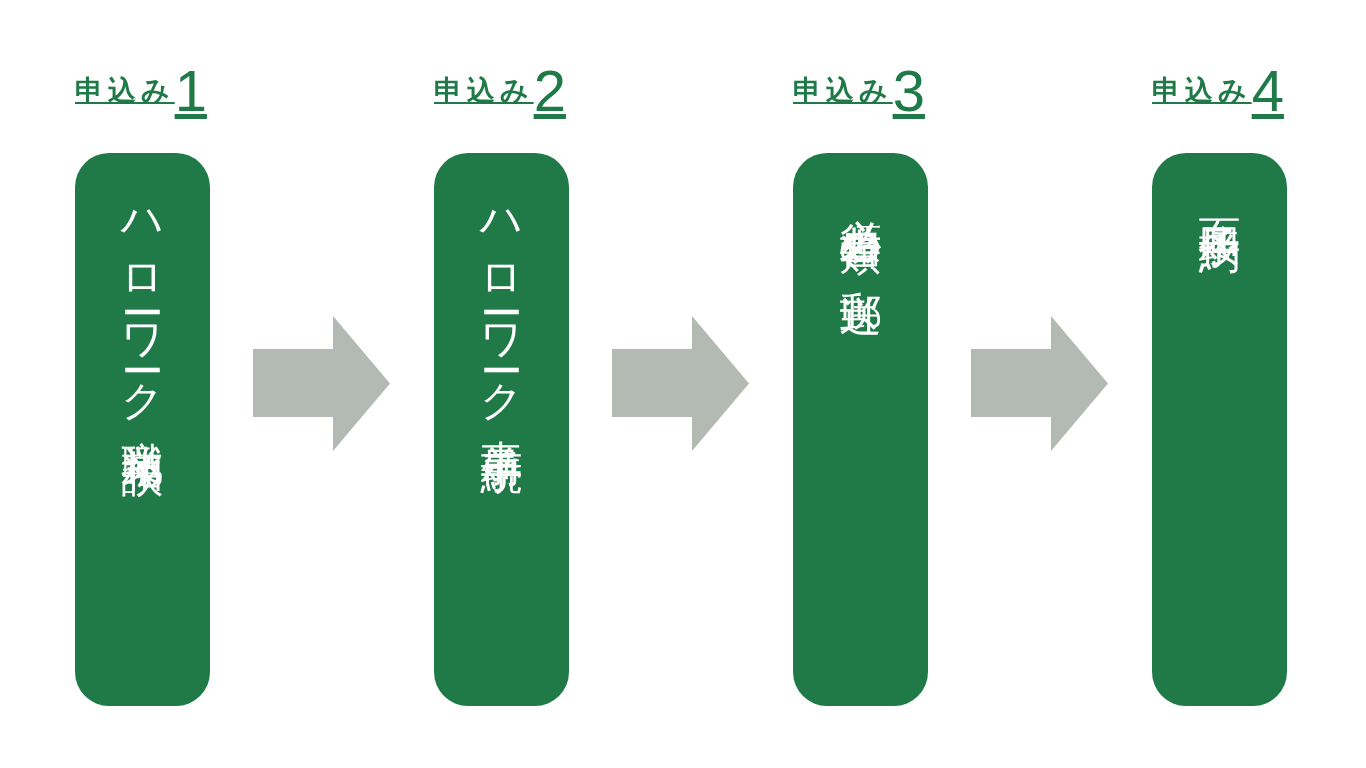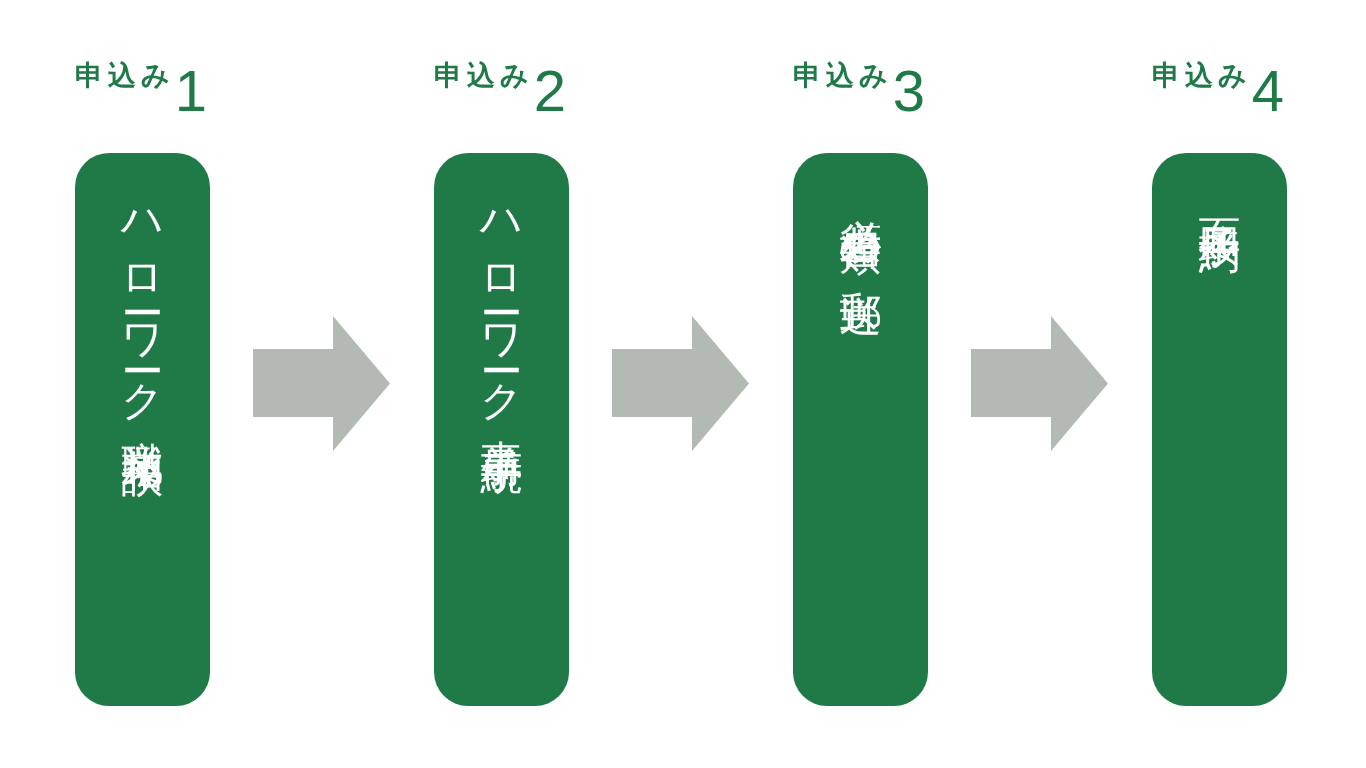--- a/index.html
+++ b/index.html
@@ -24,23 +24,24 @@
   .step { position: absolute; width: 138px; }
   .step-1 { left: 75px; }
   .step-2 { left: 434px; }
   .step-3 { left: 793px; }
   .step-4 { left: 1152px; }
 
   .step-label {
     position: absolute;
     top: 62px; left: 0;
     display: flex;
-    align-items: flex-start;
+    align-items: center;
     white-space: nowrap;
     color: var(--label);
+    text-decoration: underline;
   }
   .label-prefix {
     font-size: 28px;
     letter-spacing: 5px;
     font-weight: 600;
     line-height: 1;
   }
   .label-number {
     font-size: 58px;
     font-weight: 500;

